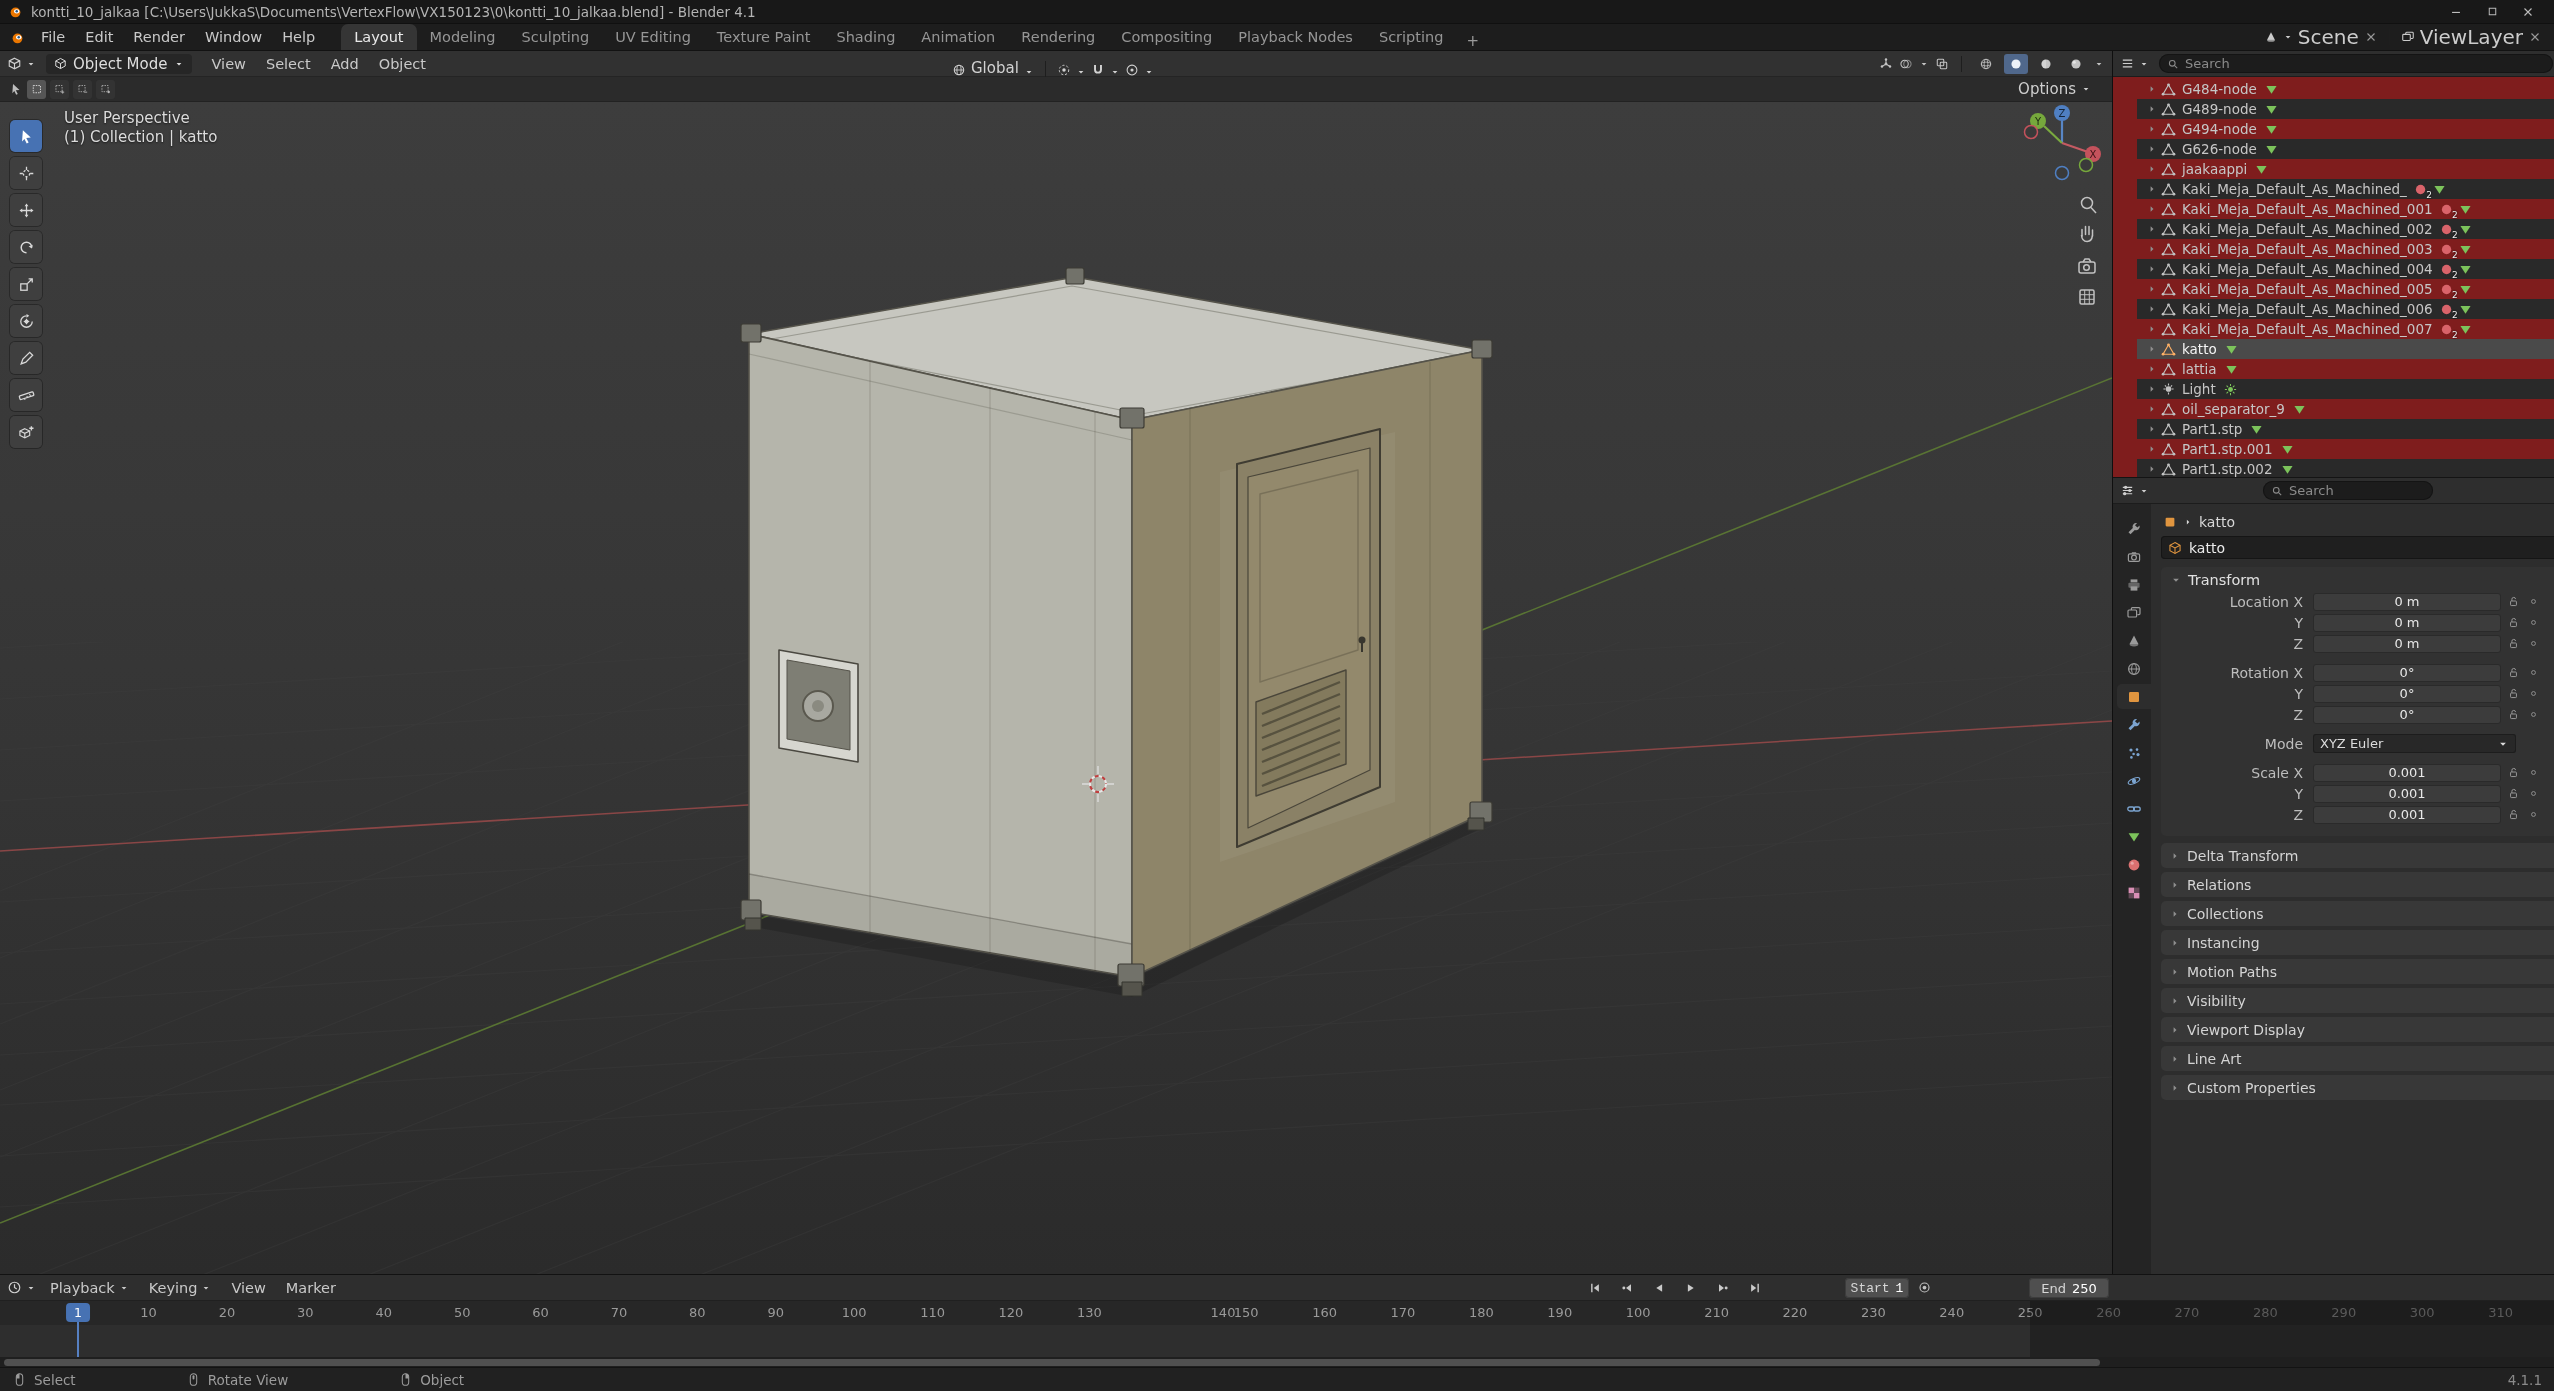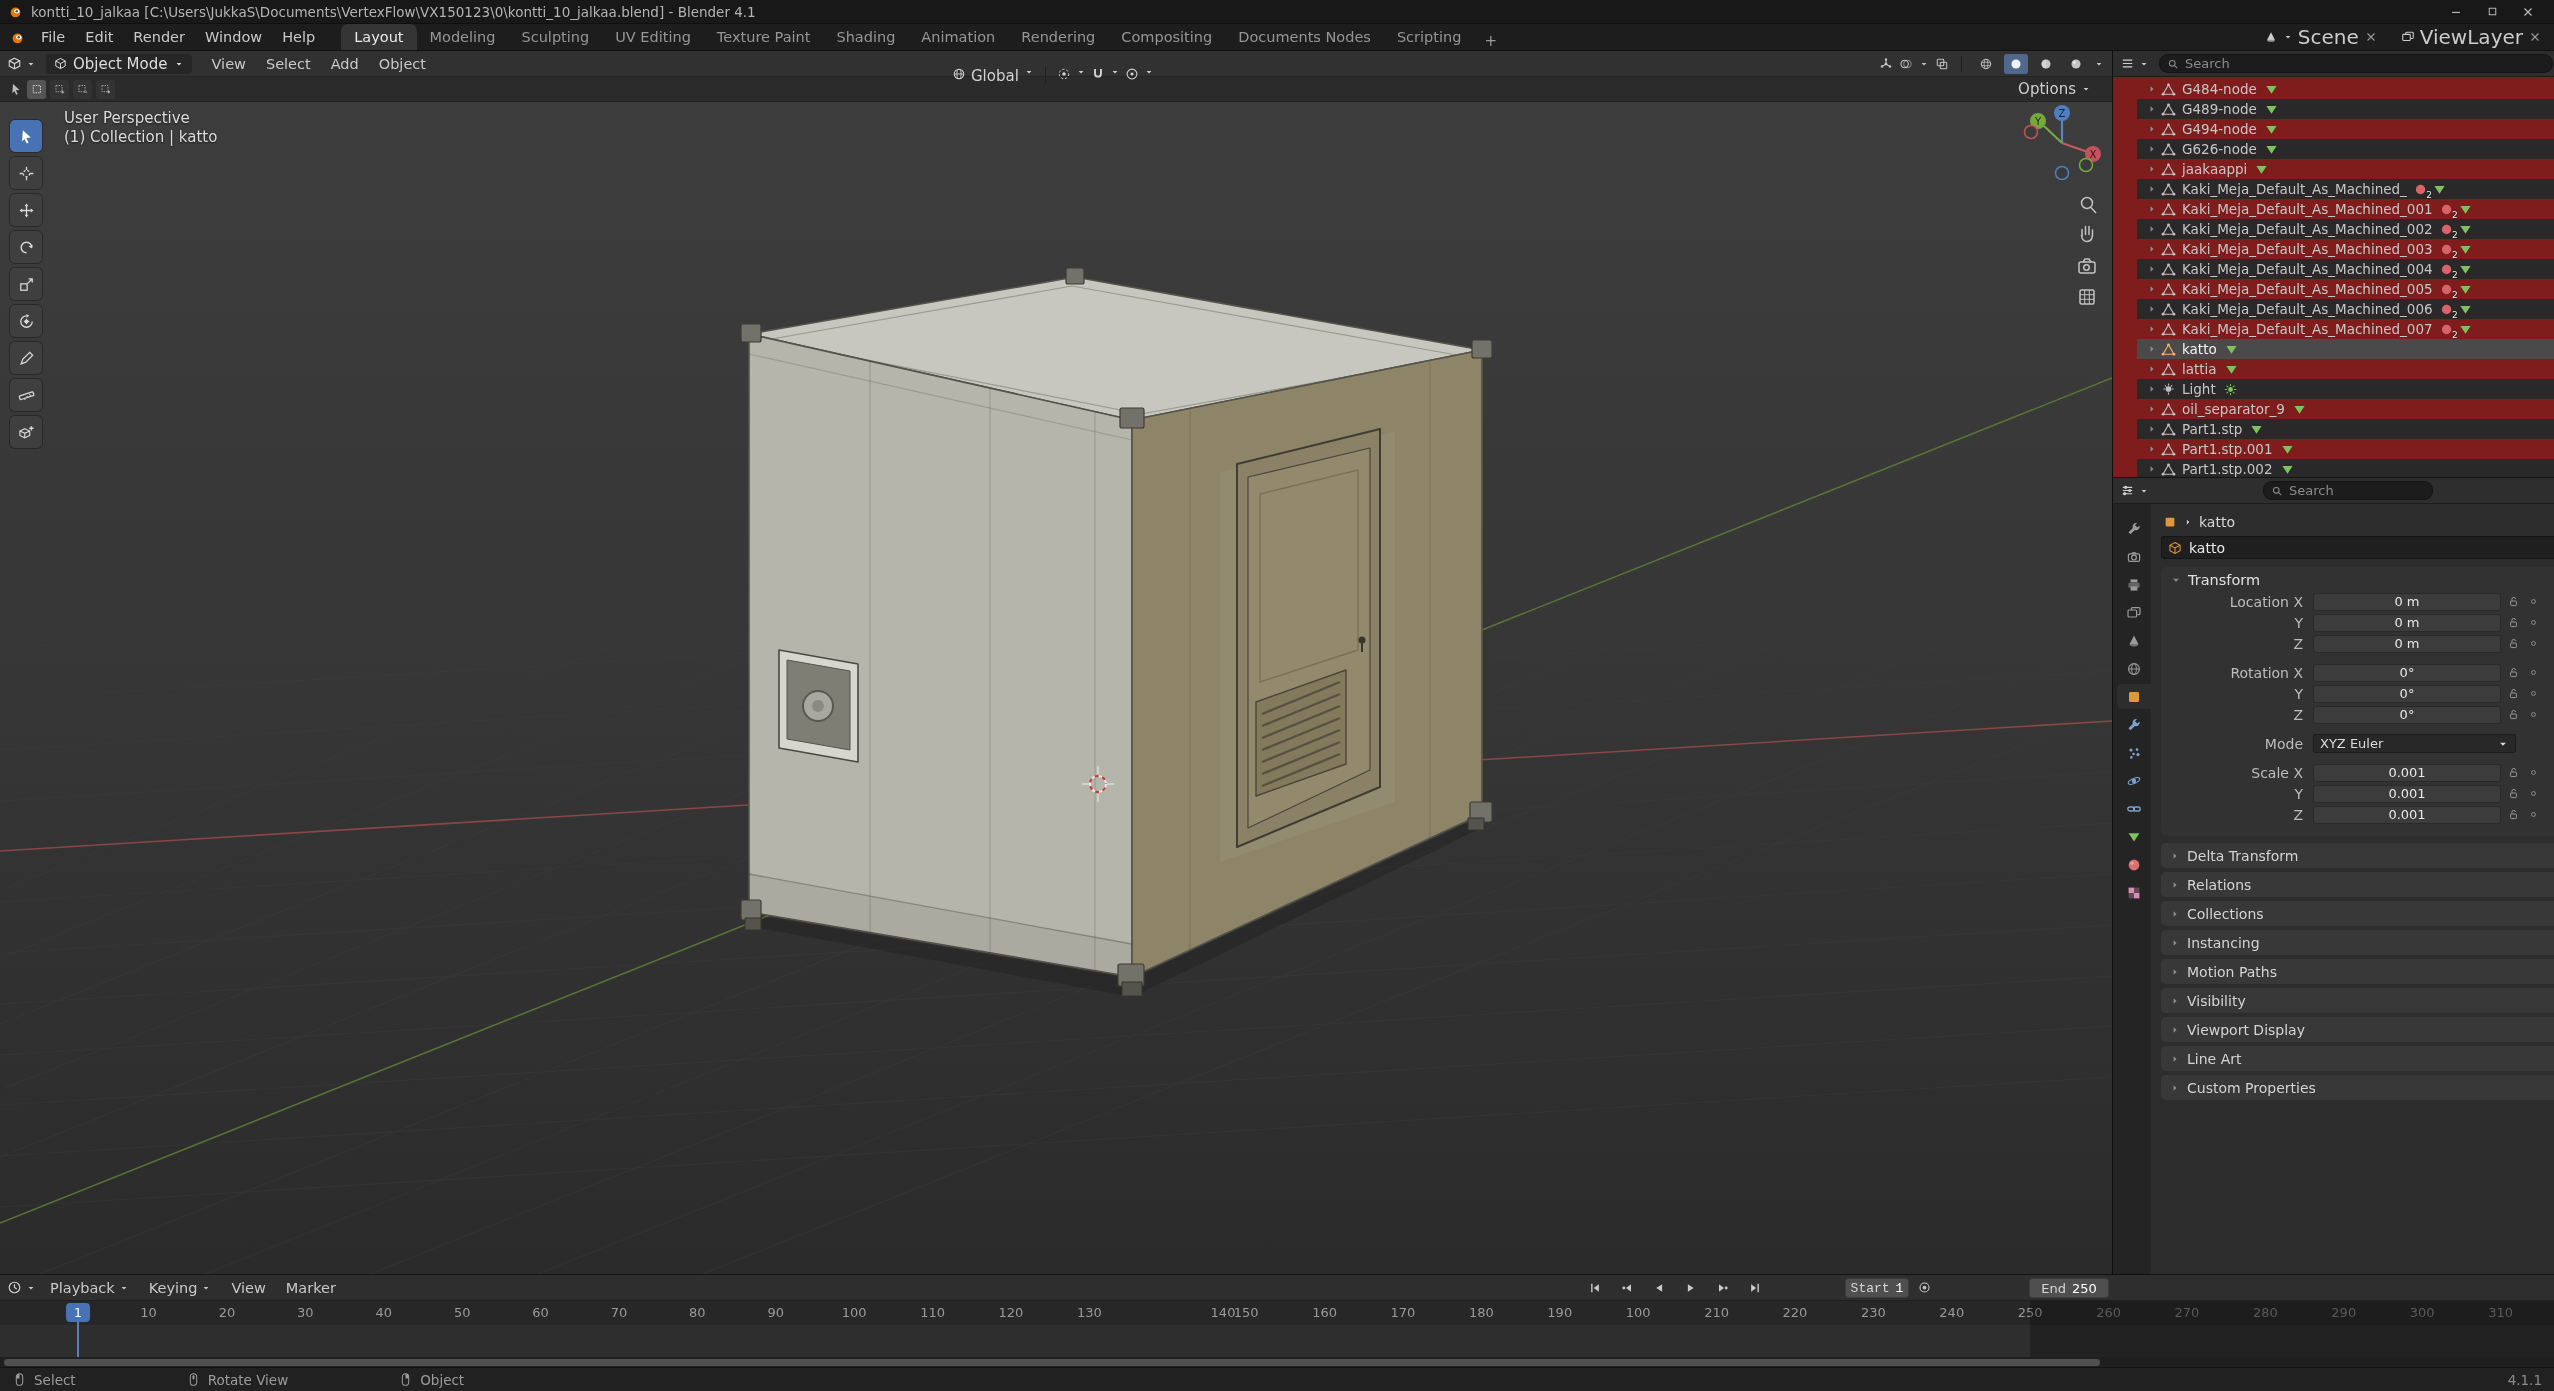--- a/index.html
+++ b/index.html
@@ -28,21 +28,21 @@
   .ws-tab{padding:0 13px;height:26px;display:flex;align-items:center;color:#969696;font-size:14.5px;border-radius:7px 7px 0 0;}
   .ws-tab.active{background:#353535;color:#e9e9e9;}
   .ws-add{padding:0 10px;color:#9a9a9a;font-size:15px;}
   .topbar-right{margin-left:auto;display:flex;align-items:center;gap:5px;padding-right:8px;color:#cccccc;font-size:20px;}
   .tb-x{color:#9a9a9a;width:14px;height:14px;}
 
   
   .viewport-area{position:absolute;left:0;top:51px;width:2112px;height:1223px;background:#303030;}
   .vp-header{position:relative;height:26px;background:#313131;border-bottom:1px solid #242424;display:flex;align-items:center;padding:0 7px;gap:4px;}
   .mode-drop{display:flex;align-items:center;gap:6px;background:#262626;border-radius:4px;height:20px;padding:0 8px;color:#dedede;margin:0 6px;}
-  .vph-center{position:absolute;left:952px;top:16px;height:26px;display:flex;align-items:flex-start;gap:5px;color:#d2d2d2;}
+  .vph-center{position:absolute;left:952px;top:0;height:26px;display:flex;align-items:flex-end;gap:5px;color:#d2d2d2;}
   .vph-right{position:absolute;right:8px;top:0;height:26px;display:flex;align-items:center;gap:6px;color:#c4c4c4;}
   .shadebtn{width:24px;height:20px;display:flex;align-items:center;justify-content:center;border-radius:3px;color:#c4c4c4;}
   .shadebtn.active{background:#50688c;color:#eef2f8;}
   .tool-settings{height:25px;background:#2b2b2b;border-bottom:1px solid #222;display:flex;align-items:center;padding:0 9px;gap:4px;color:#bdbdbd;}
   .modebtn{width:19px;height:19px;border-radius:3px;background:#333;display:flex;align-items:center;justify-content:center;color:#b5b5b5;}
   .modebtn.active{background:#555;color:#eee;}
   .opts{display:flex;align-items:center;gap:5px;color:#cfcfcf;padding-right:12px;}
   .canvas{position:relative;height:1172px;overflow:hidden;}
   #scene-svg{position:absolute;left:0;top:0;}
   .vp-text{position:absolute;left:64px;top:7px;color:#dcdcdc;font-size:15px;line-height:19px;
@@ -193,21 +193,21 @@
     <div id="workspace-tabs">
         <div class="ws-tab active">Layout</div>
         <div class="ws-tab">Modeling</div>
         <div class="ws-tab">Sculpting</div>
         <div class="ws-tab">UV Editing</div>
         <div class="ws-tab">Texture Paint</div>
         <div class="ws-tab">Shading</div>
         <div class="ws-tab">Animation</div>
         <div class="ws-tab">Rendering</div>
         <div class="ws-tab">Compositing</div>
-        <div class="ws-tab">Documents Nodes</div>
+        <div class="ws-tab">Playback Nodes</div>
         <div class="ws-tab">Scripting</div>
         <div class="ws-add">+</div>
       </div>
     <div class="topbar-right">
       <span class="ic s14">
           <svg viewBox="0 0 16 16">
             <path d="M8 2.6 12.4 11H3.6z" fill="currentColor"></path>
             <ellipse cx="8" cy="11.6" rx="4.4" ry="1.8" fill="currentColor" opacity=".7"></ellipse>
           </svg>
         </span>

